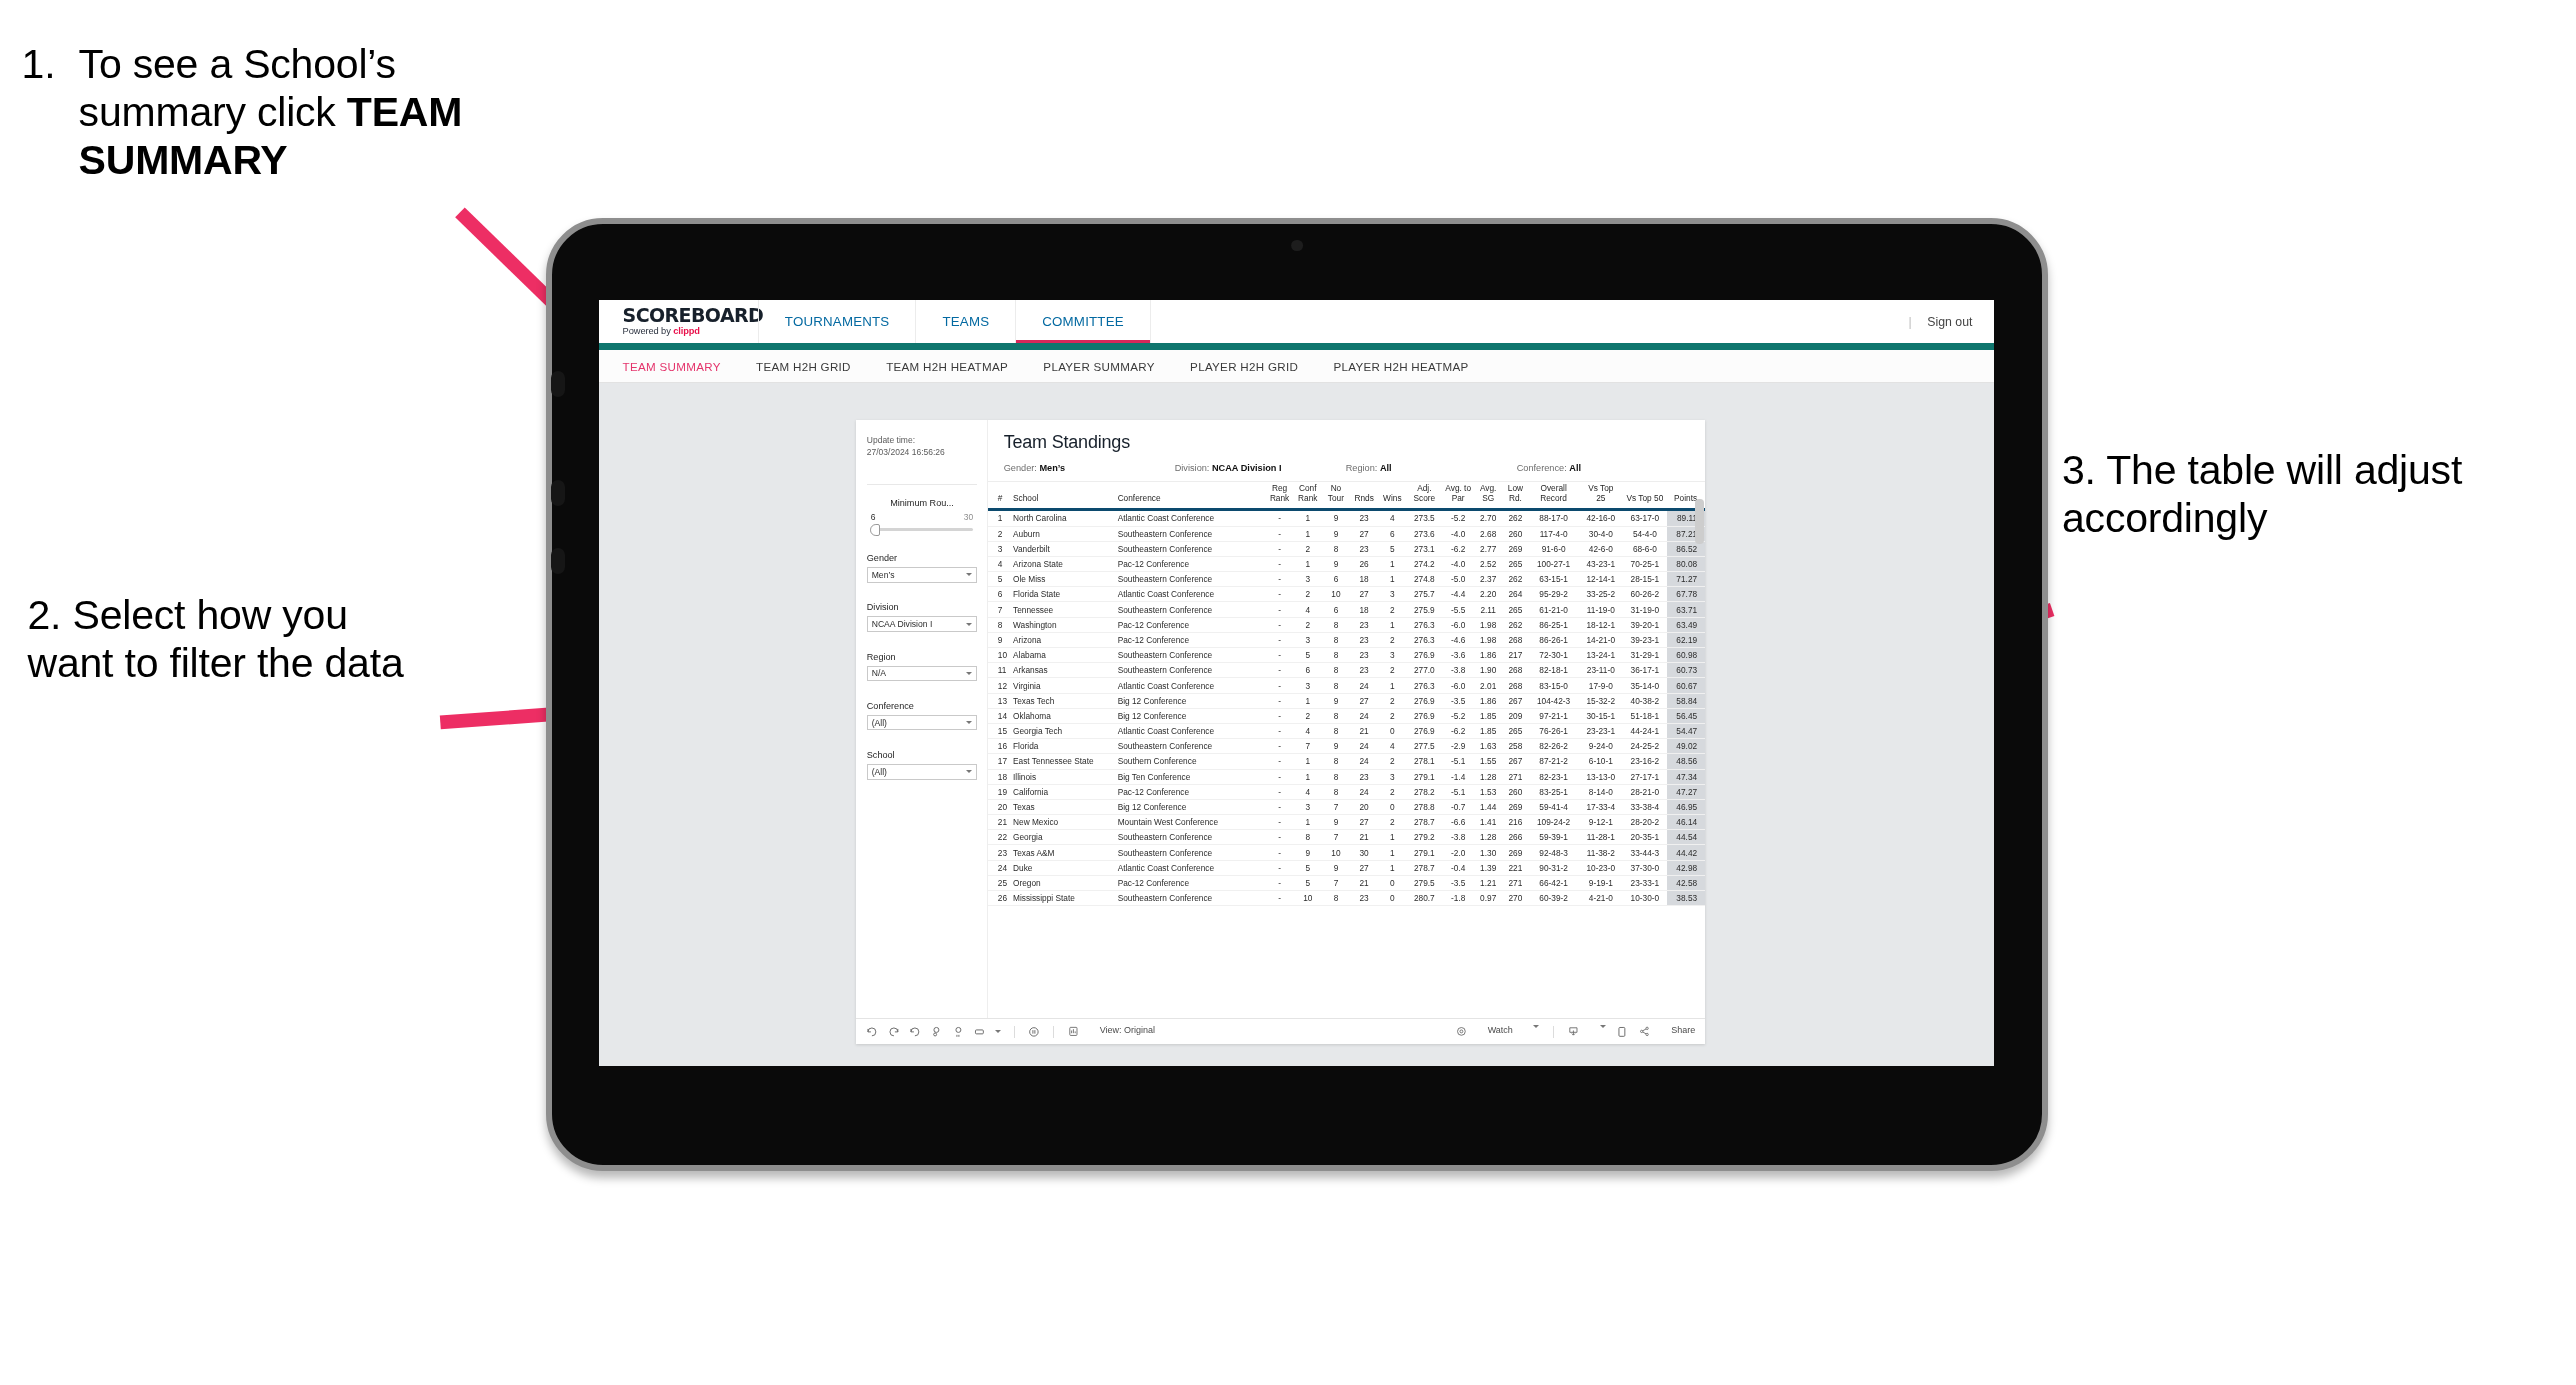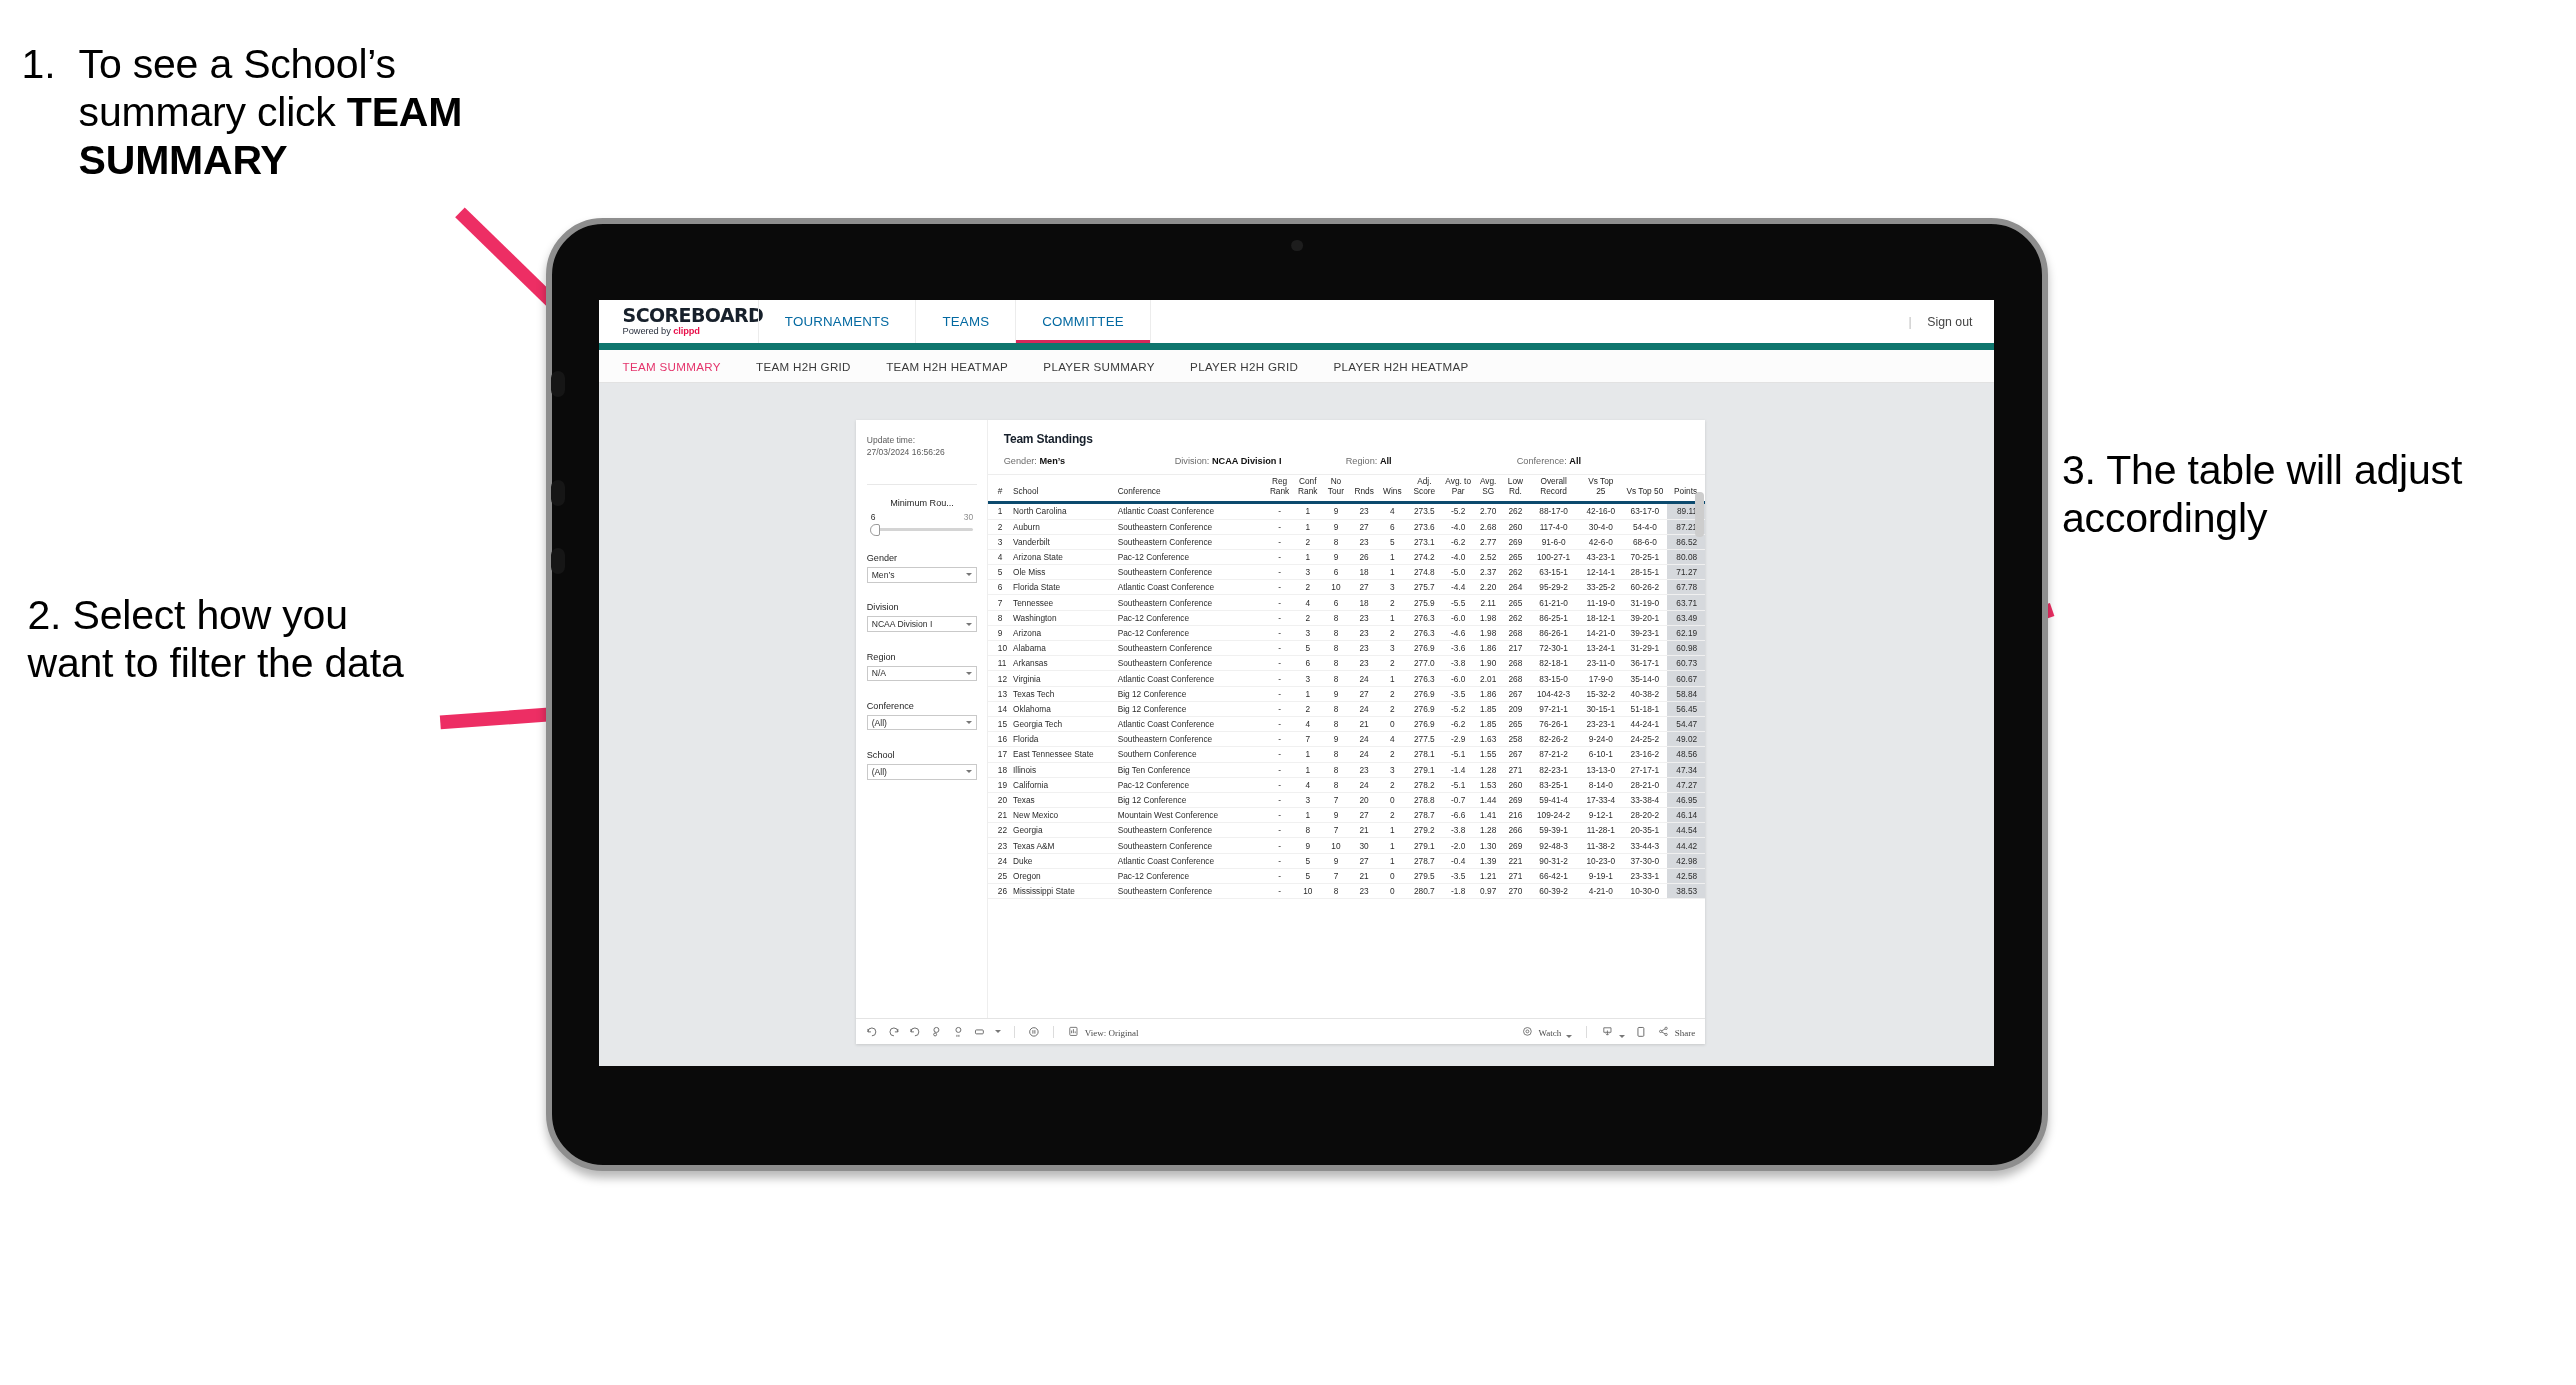--- a/index.html
+++ b/index.html
@@ -137,21 +137,21 @@
   }
   .caret {
     position: absolute; right: 3.9px; top: 50%; margin-top: -1.5px;
     width: 0; height: 0; border-left: 3.1px solid transparent; border-right: 3.1px solid transparent;
     border-top: 3.5px solid #777;
   }
 
   
   .viz-main { flex: 1; display: flex; flex-direction: column; min-width: 0; }
   .viz-head { padding: 11.8px 15.7px 8.8px 15.7px; border-bottom: 1px solid #ededed; }
-  .viz-title { font-size: 12px; font-weight: bold; color: #17202b; letter-spacing: -0.2px; }
+  .viz-title { font-size: 18px; font-weight: normal; color: #17202b; letter-spacing: -0.2px; }
   .viz-meta { display: flex; margin-top: 9.8px; font-size: 9.2px; gap: 24px; }
   .viz-meta .cell { width: 147px; }
   .viz-meta .lbl { color: #6d6d6d; }
   .viz-meta .val { color: #111; font-weight: bold; }
 
   
   .tbl-wrap { flex: 1; overflow: hidden; position: relative; }
   table.standings { width: 100%; border-collapse: collapse; table-layout: fixed; }
   table.standings th {
     font-size: 8.3px; color: #262626; font-weight: normal;
@@ -182,21 +182,21 @@
   }
 
   
   .viz-toolbar {
     height: 25.6px; border-top: 1px solid #e4e4e4; background: #fff;
     display: flex; align-items: center; padding: 0 9.8px; gap: 8.8px;
     font-size: 9px; color: #4b4b4b;
   }
   .tb-icon { width: 12.8px; height: 12.8px; display: inline-flex; align-items: center; justify-content: center; cursor: pointer; }
   .tb-sep { width: 1px; height: 11.8px; background: #dcdcdc; margin: 0 3.9px; }
-  .tb-item { display: inline-flex; align-items: flex-end; gap: 5px; cursor: pointer; white-space: nowrap; font-family: Liberation Serif, serif; }
+  .tb-item { display: inline-flex; align-items: flex-start; gap: 20px; cursor: pointer; white-space: nowrap; }
   .tb-right { margin-left: auto; display: flex; align-items: center; gap: 9.8px; }
   svg.ic { display: block; }
 </style>
 </head>
 <body>
 
 <div id="root">
 
   <div class="anno" id="anno1">
     <span class="num">1.</span>

